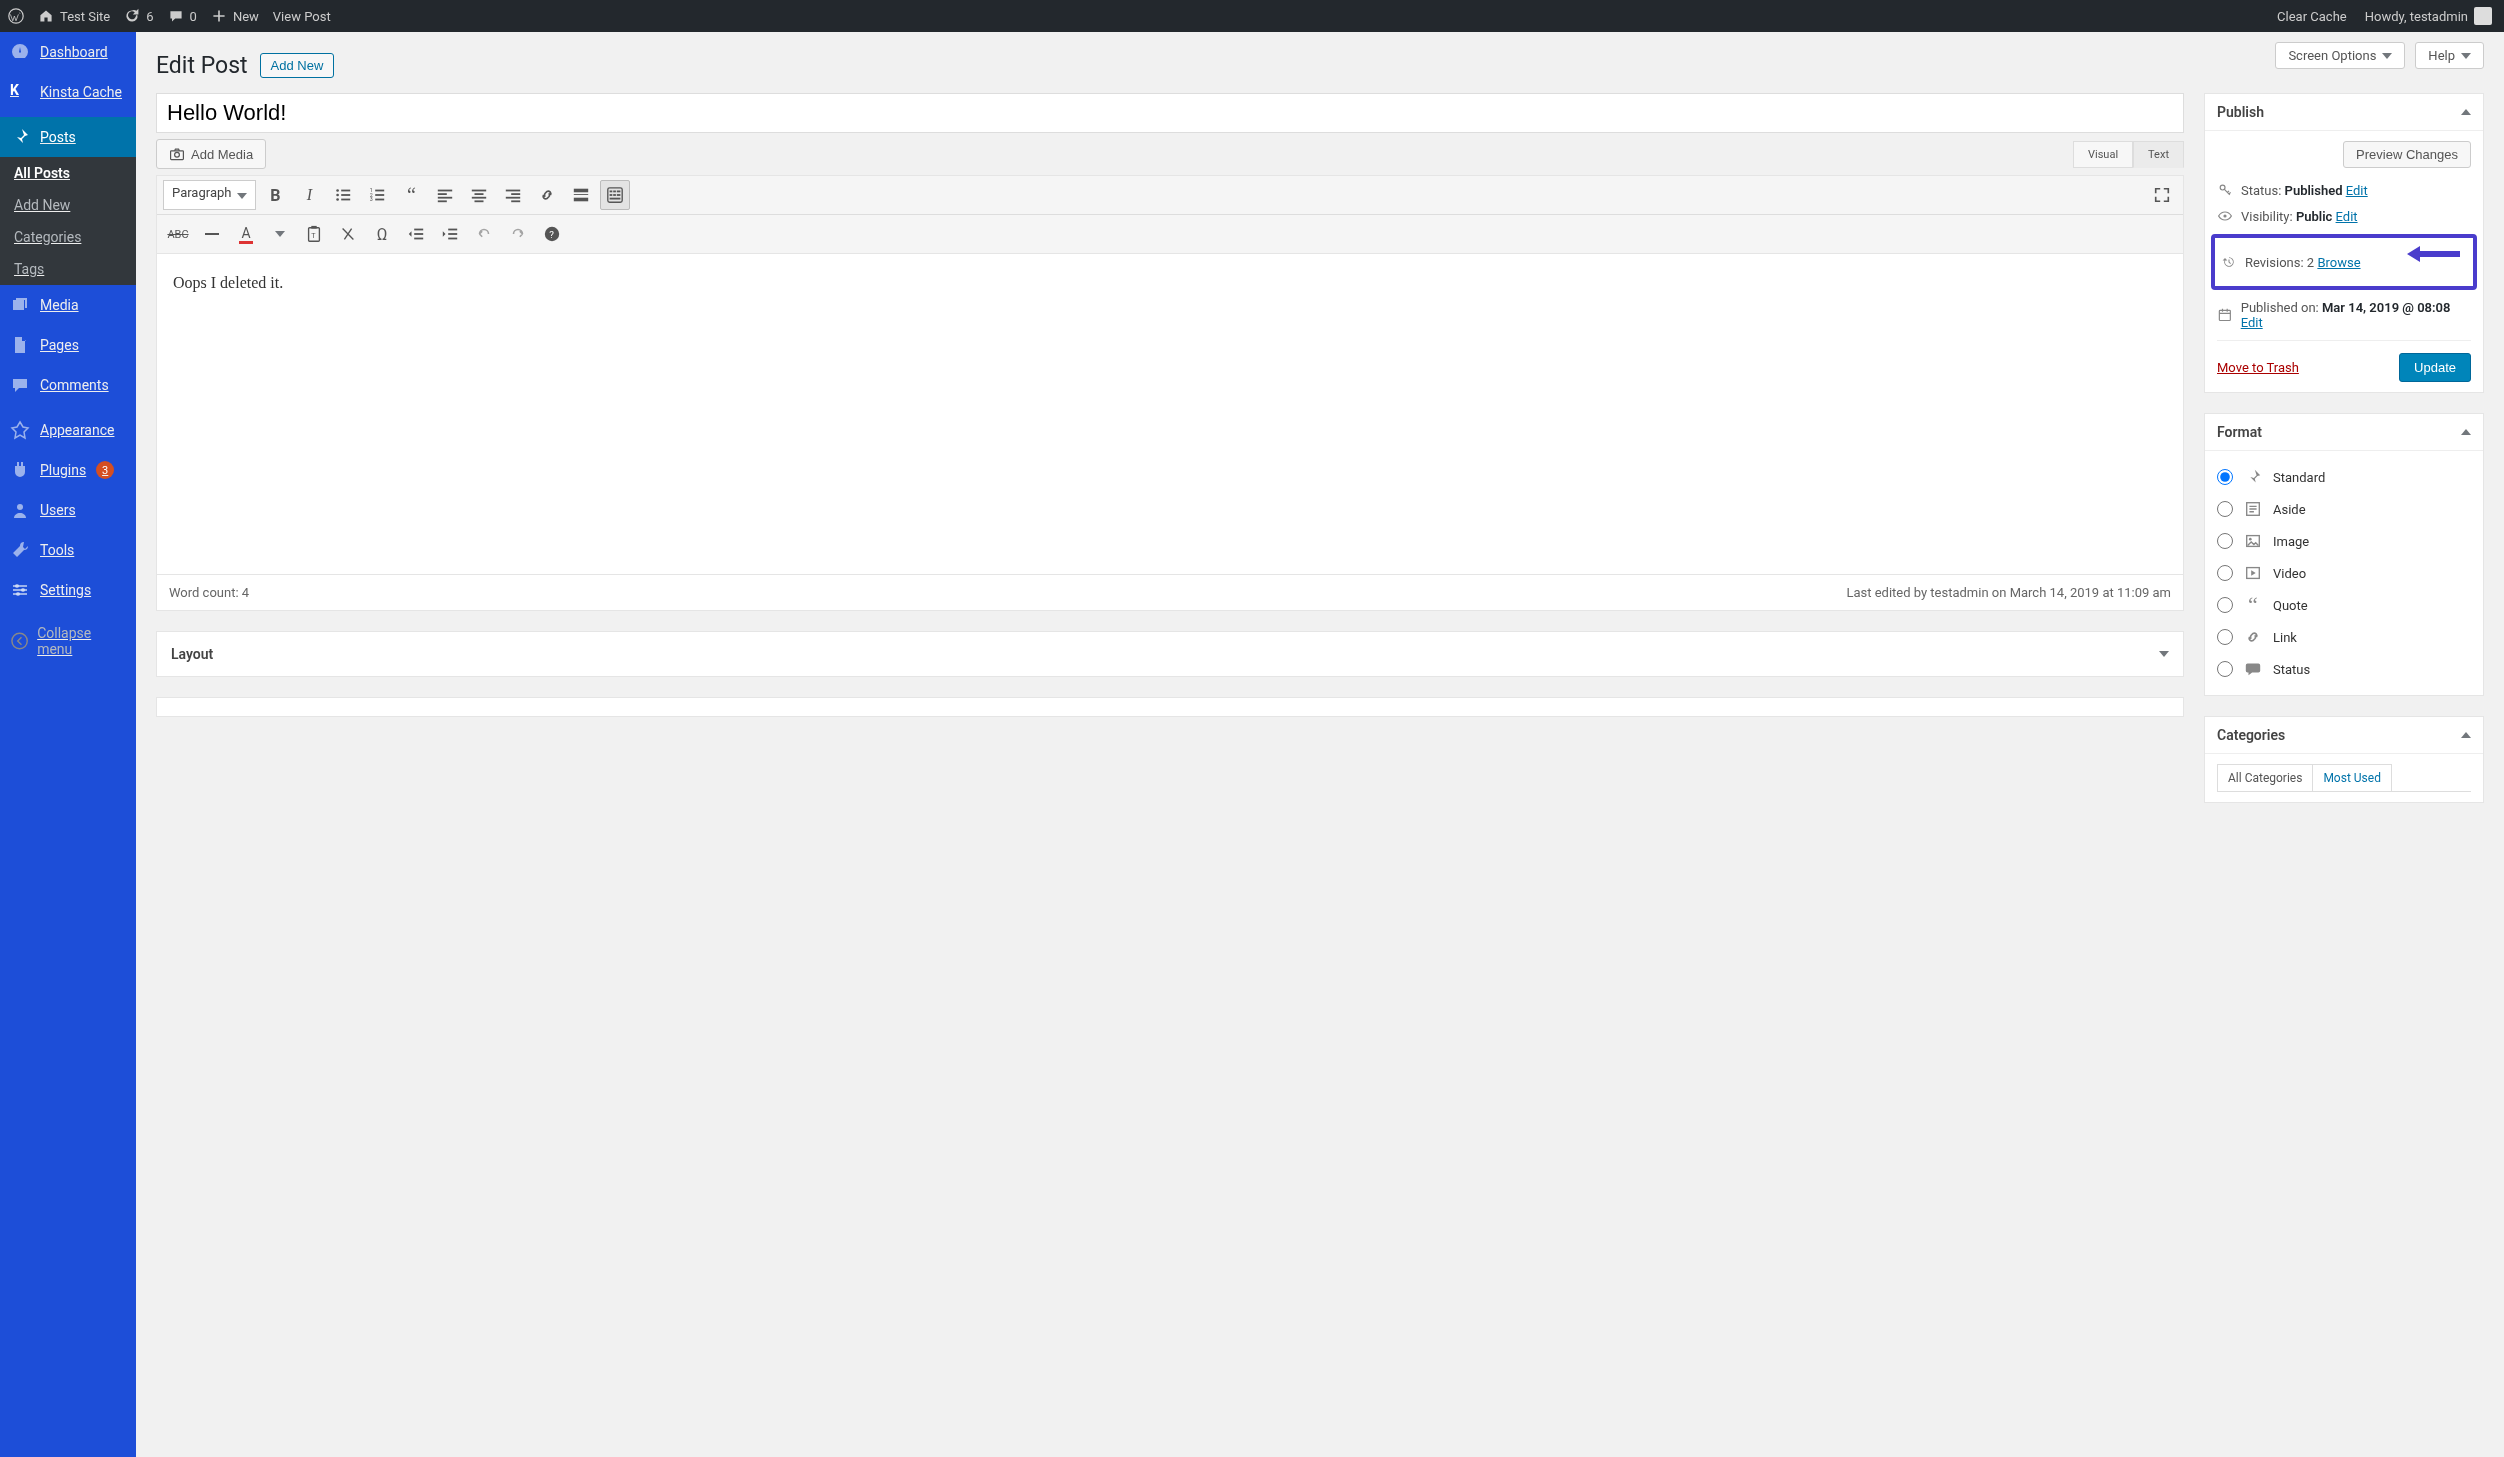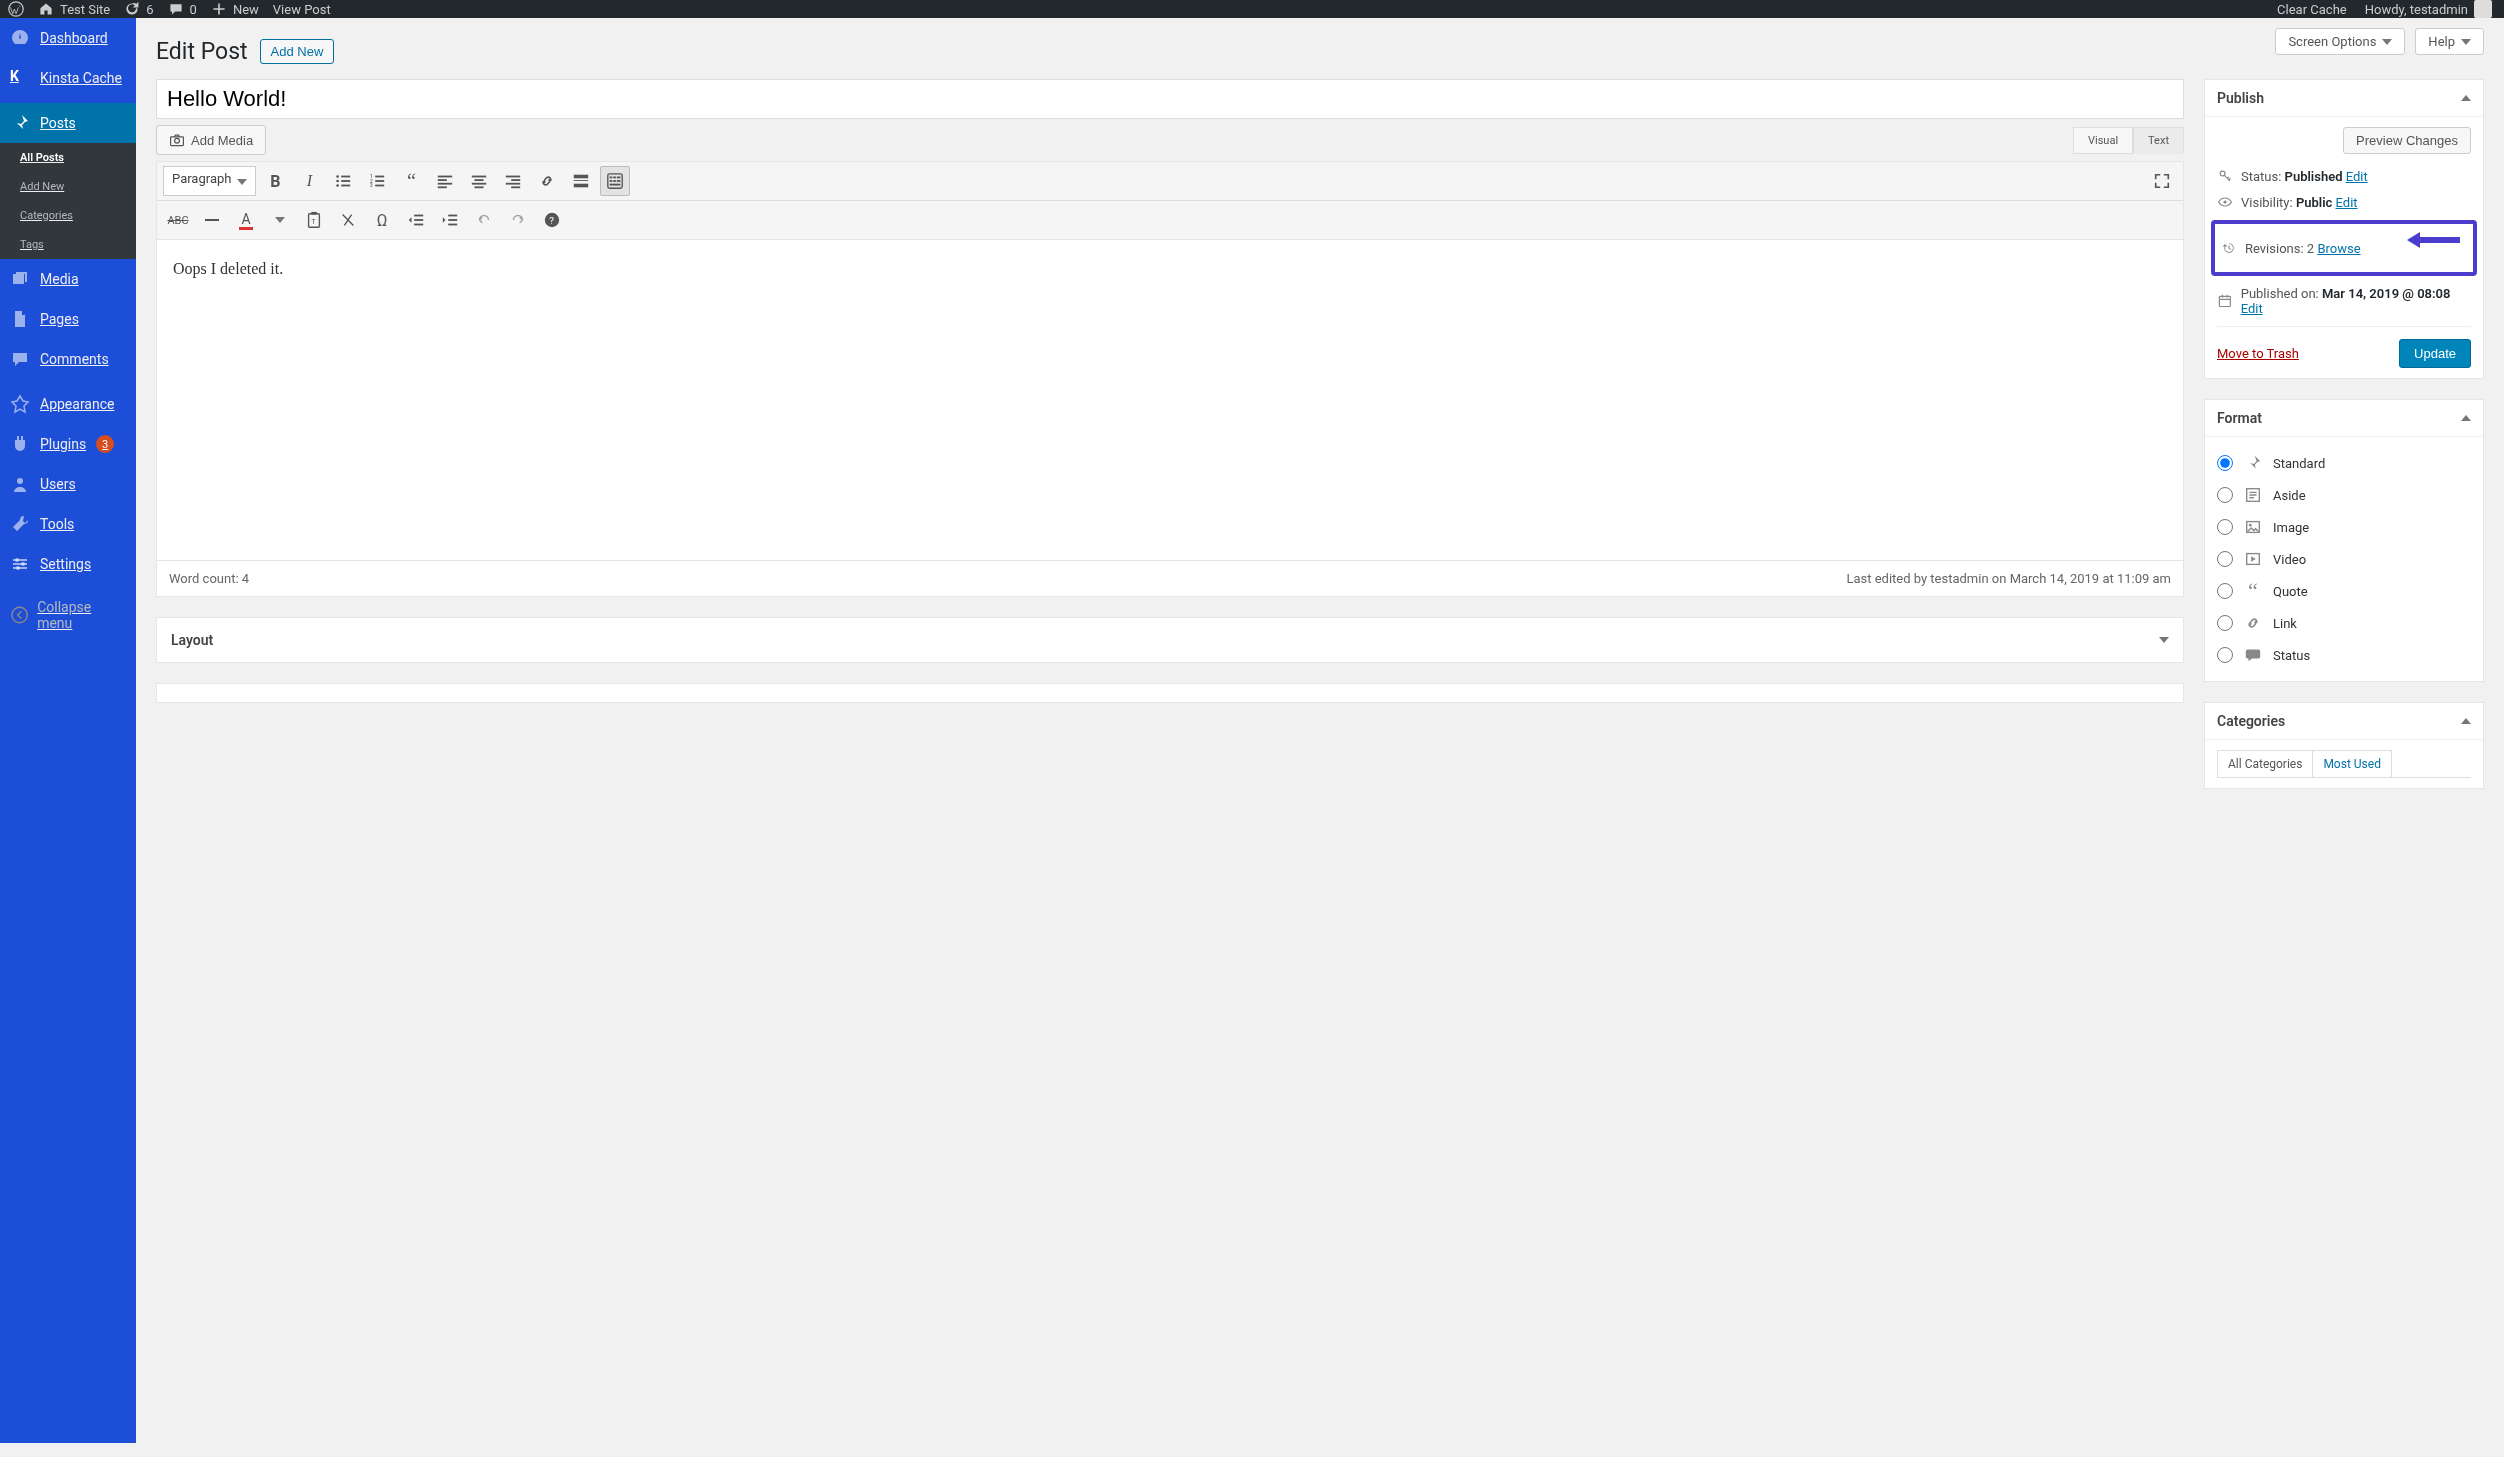--- a/index.html
+++ b/index.html
@@ -1,35 +1,35 @@
 <!DOCTYPE html>
 <html><head>
 <meta charset="utf-8">
 <style>
 * { box-sizing: border-box; margin: 0; padding: 0; }
 body { font-family: -apple-system, BlinkMacSystemFont, "Segoe UI", Roboto, sans-serif; font-size: 13px; color: #444; background: #f1f1f1; }
 a { text-decoration: none; }
 
 
-.adminbar { background: #23282d; color: #ccc; height: 18px; display: flex; align-items: center; padding: 0 8px; font-size: 13px; }
+.adminbar { background: #23282d; color: #ccc; height: 32px; display: flex; align-items: center; padding: 0 8px; font-size: 13px; }
 .adminbar-left { display: flex; align-items: center; gap: 14px; }
 .adminbar-right { margin-left: auto; display: flex; align-items: center; gap: 18px; padding-right: 4px;}
 .adminbar-item { display: flex; align-items: center; gap: 6px; color: #ccc; cursor: pointer; }
 .adminbar .avatar { width: 18px; height: 18px; background: #ddd; border-radius: 2px; }
 
 
 .layout { display: flex; min-height: calc(100vh - 32px); }
 .sidebar { width: 136px; background: #1d4ed8; color: #eee; font-size: 14px; text-decoration: underline; }
 .menu-item { display: flex; align-items: center; gap: 10px; padding: 10px 10px; color: #eee; cursor: pointer; }
 .menu-item svg, .menu-item .mi-icon { width: 20px; height: 20px; color: rgba(240,245,250,.6); fill: rgba(240,245,250,.6); flex-shrink: 0; }
 .menu-item.current { background: #0073aa; color: #fff; position: relative; }
 .menu-item.current svg { color:#fff; fill:#fff; }
 .menu-item.current::after { content:""; position:absolute; right:-8px; top:50%; transform:translateY(-50%); border:8px solid transparent; border-right-color:#f1f1f1; }
 .submenu { background: #32373c; }
-.submenu-item { padding: 8px 12px 8px 20px; color: #b4b9be; cursor: pointer; font-size: 11px; }
+.submenu-item { padding: 8px 12px 8px 14px; color: #b4b9be; cursor: pointer; font-size: 14px; }
 .submenu-item.current { color: #fff; font-weight: 600; }
 .menu-sep { height: 5px; }
 .collapse { display:flex; align-items:center; gap:8px; padding:10px; color:#b4b9be; cursor:pointer; }
 .badge { display:inline-flex; align-items:center; justify-content:center; min-width:18px; height:18px; border-radius:9px; background:#d54e21; color:#fff; font-size:11px; padding:0 4px;}
 
 
 .main { flex: 1; padding: 0 20px 40px 20px; position: relative; }
 .top-buttons { position:absolute; top:10px; right:20px; display:flex; gap:10px; }
 .screen-btn { background:#fff; border:1px solid #ccc; border-radius:3px; padding:5px 12px; font-size:13px; cursor:pointer; display:flex; align-items:center; gap:6px; color:#555;}
 .page-heading { display:flex; align-items:center; gap:12px; padding:20px 0 14px 0; }

